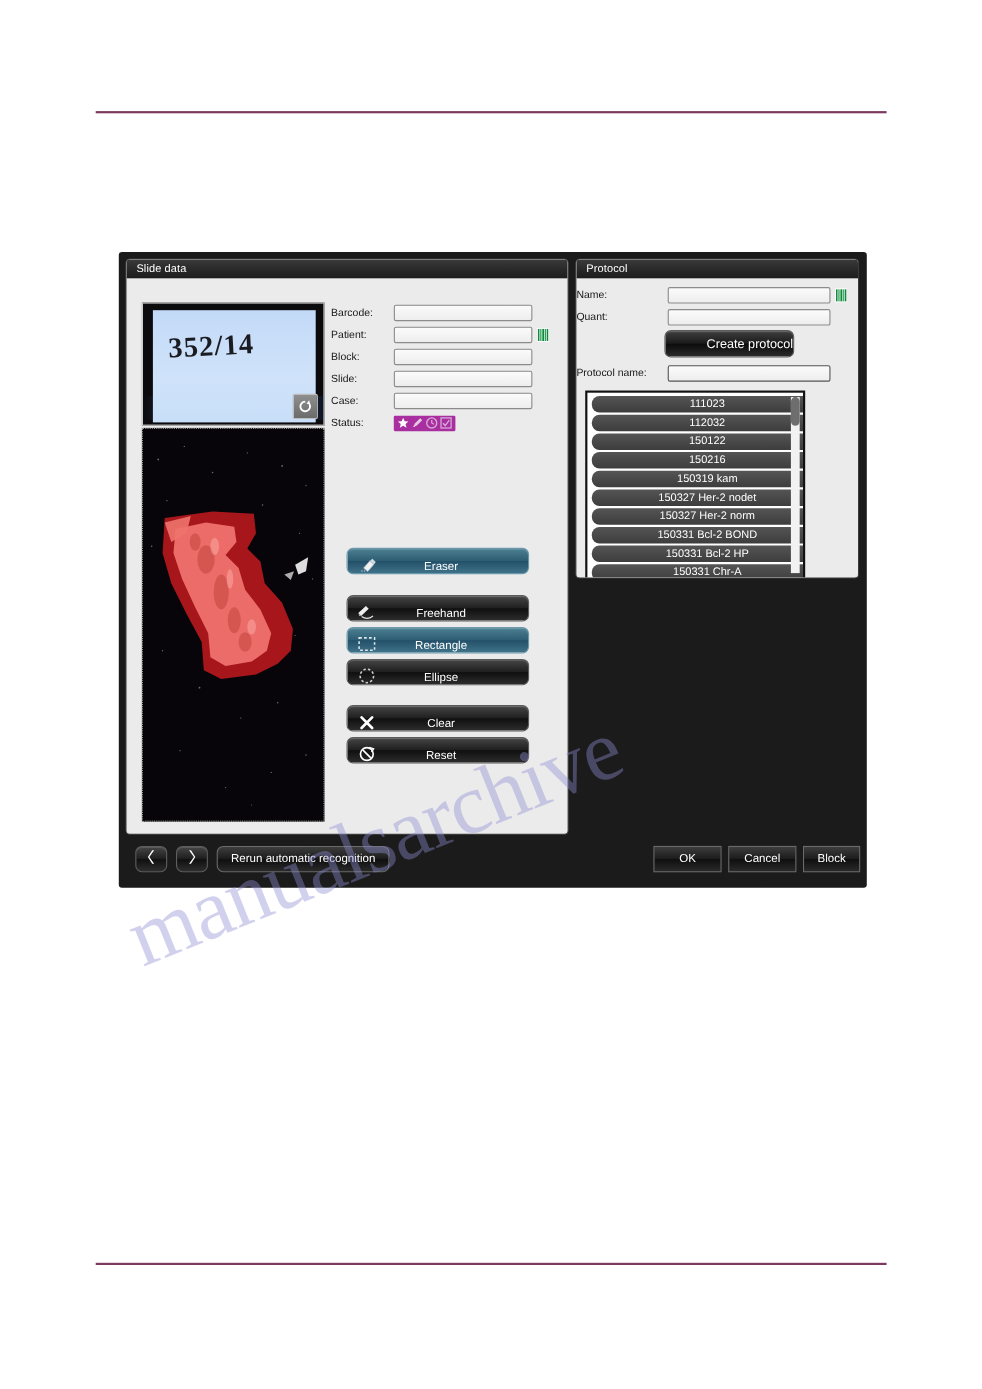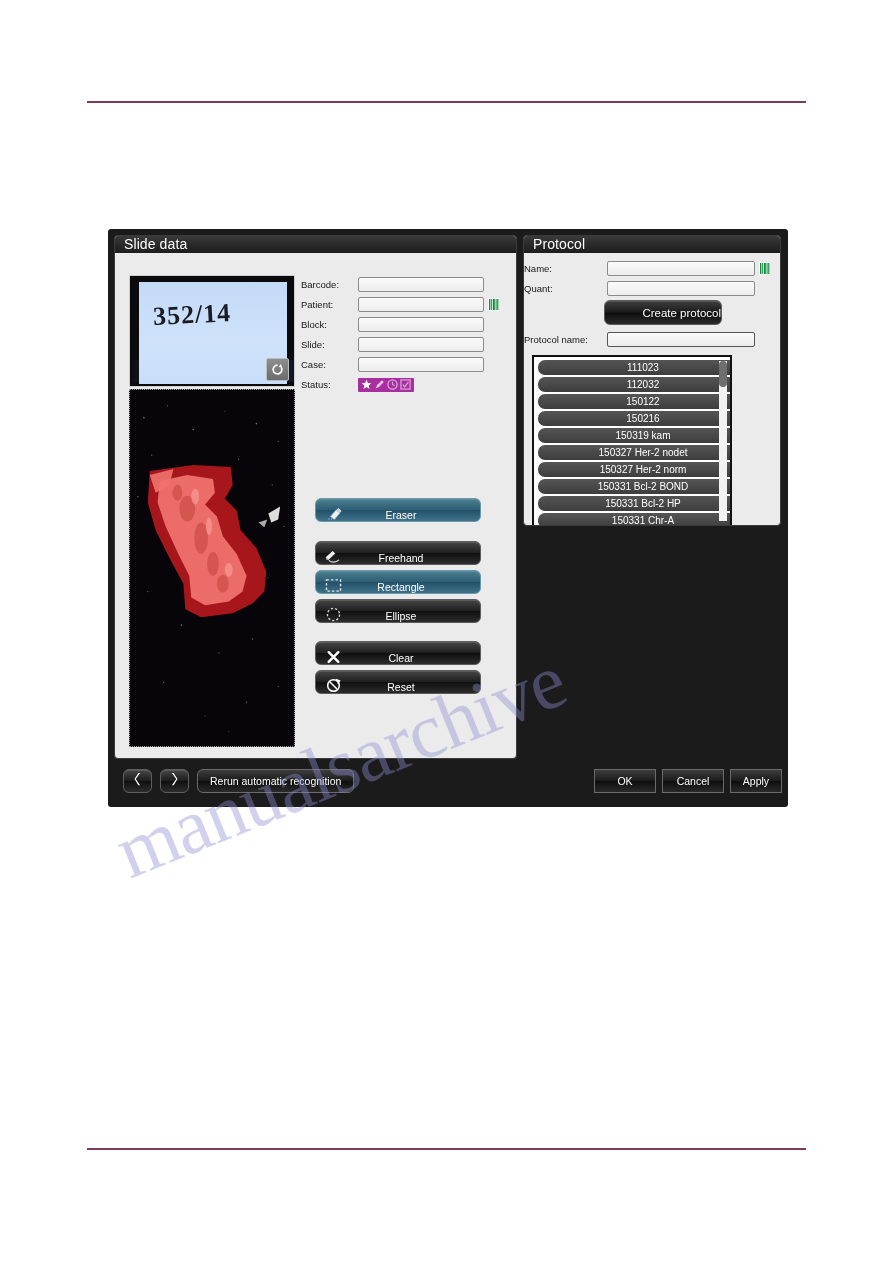--- a/index.html
+++ b/index.html
@@ -70,21 +70,21 @@
     background: #e8e8e8;
     border: 1px solid #3a3a3a;
     border-radius: 4px;
     box-sizing: border-box;
     overflow: hidden;
   }
   .panel-title {
     height: 17px;
     background: linear-gradient(to bottom, #3a3a3a 0%, #2a2a2a 50%, #1d1d1d 100%);
     color: #ffffff;
-    font-size: 14px;
+    font-size: 10px;
     line-height: 17px;
     padding-left: 9px;
     font-weight: normal;
     letter-spacing: 0.1px;
   }
 
   
   #panel-slide {
     left: 6px;
     top: 6px;
@@ -712,17 +712,17 @@
     <div id="rerun-button">
       <span>Rerun automatic recognition</span>
     </div>
     <div class="action-btn" id="ok-button">
       <span>OK</span>
     </div>
     <div class="action-btn" id="cancel-button">
       <span>Cancel</span>
     </div>
     <div class="action-btn" id="apply-button">
-      <span>Apply</span>
+      <span>Block</span>
     </div>
   </div>
 
 </div>
 
 </body></html>

